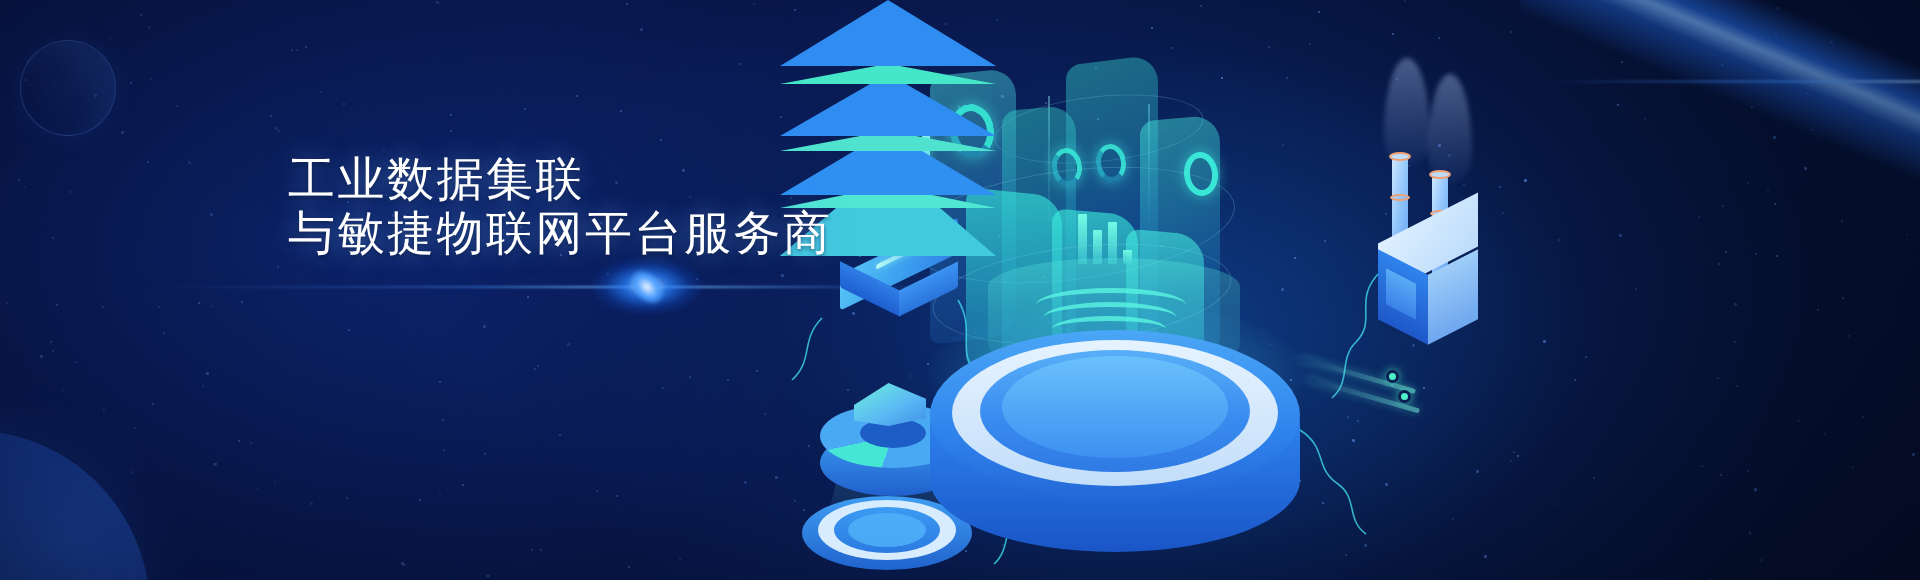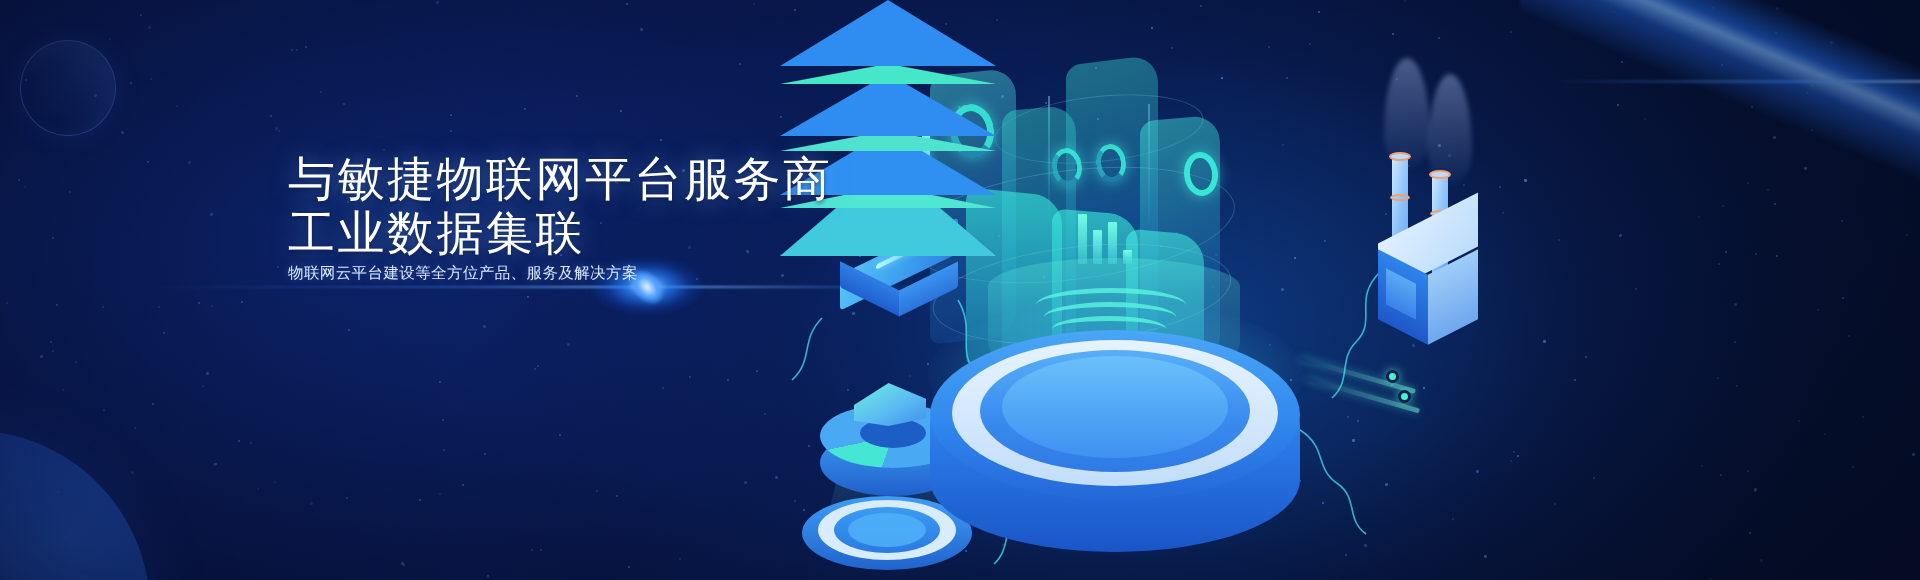--- a/index.html
+++ b/index.html
@@ -692,19 +692,18 @@
       <div class="pyr-l" style="left:566px; top:440px; border-width:0 90px 52px 90px; border-bottom-color:#2f8cf0;"></div>
       <div class="pyr-l" style="left:576px; top:428px; border-width:0 80px 15px 80px; border-bottom-color:#4fe3cf;"></div>
       <div class="pyr-l" style="left:582px; top:390px; border-width:0 74px 44px 74px; border-bottom-color:#2f90f2;"></div>
       <div class="pyr-l" style="left:592px; top:380px; border-width:0 64px 13px 64px; border-bottom-color:#4fe6d2;"></div>
       <div class="pyr-l" style="left:600px; top:336px; border-width:0 56px 48px 56px; border-bottom-color:#41c9de;"></div>
     </div>
 
   </div>
 
   <div class="copy">
+    <div class="title">工业数据集联</div>
     <div class="title">与敏捷物联网平台服务商</div>
-    <div class="title">工业数据集联</div>
-    <div class="subtitle" style="margin-top:0">物联网云平台建设等全方位产品、服务及解决方案</div>
   </div>
 
   <div class="vignette"></div>
 </div>
 
 </body></html>

